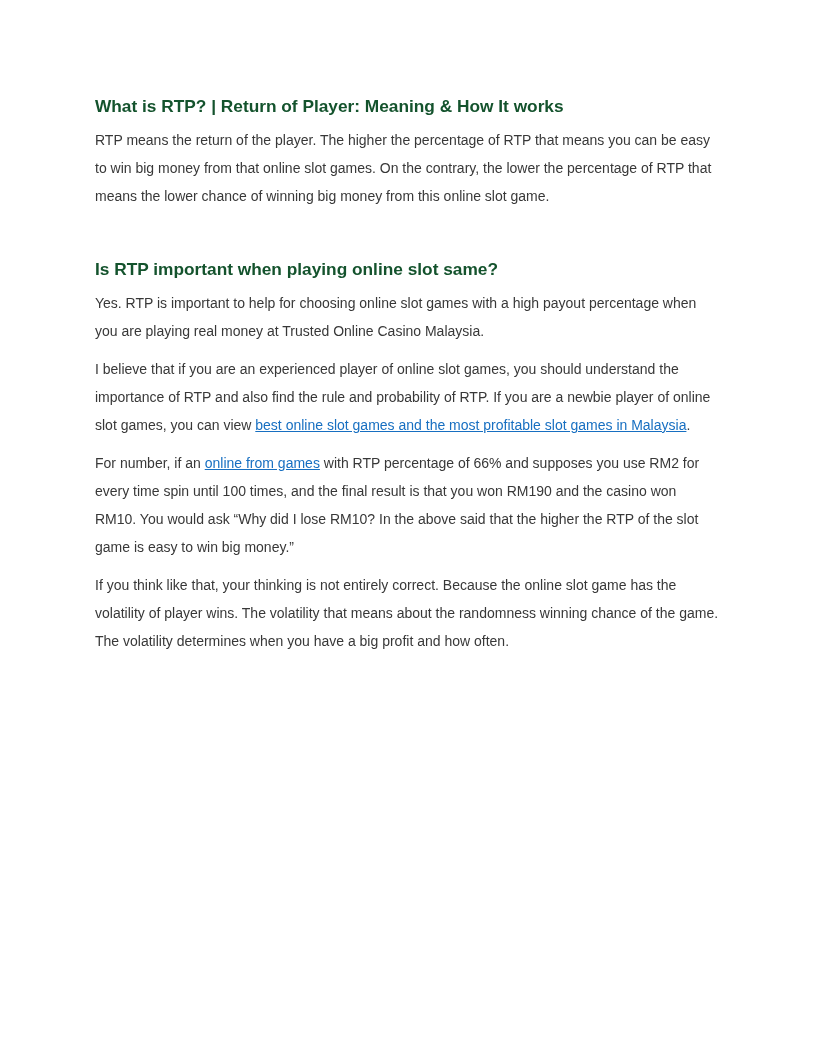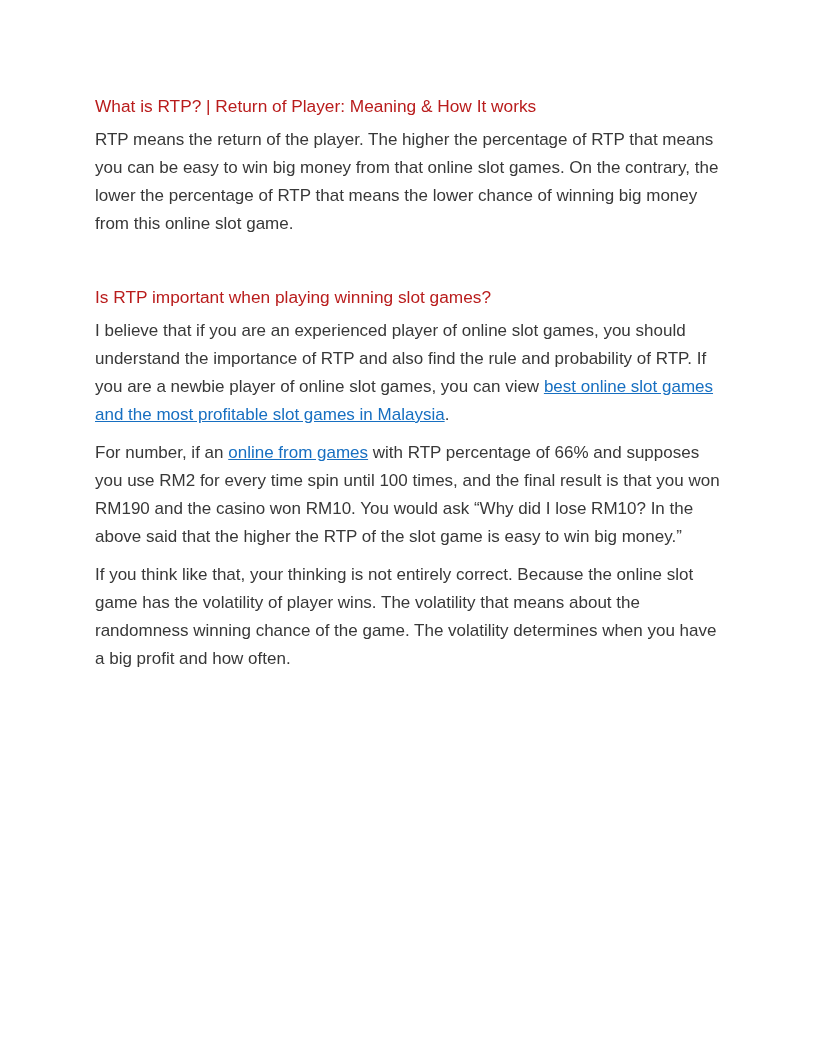--- a/index.html
+++ b/index.html
@@ -15,48 +15,49 @@
     background: #ffffff;
     padding: 94px 96px 0 95px;
     font-family: "Liberation Sans", sans-serif;
     overflow: hidden;
   }
   .section { display: block; }
   .section h2 {
     margin: 47px 0 8px 0;
     font-size: 17.3px;
     line-height: 24px;
-    font-weight: 400;
-    color: #b91c1c;
+    font-weight: 700;
+    color: #14532d;
   }
   .section:first-child h2 { margin-top: 0; }
   .section p {
     margin: 0 0 10px 0;
-    font-size: 17px;
+    font-size: 14px;
     line-height: 28px;
     color: #383838;
   }
   .section a {
     color: #176fc1;
     text-decoration: underline;
     cursor: pointer;
   }
 </style>
 </head>
 <body>
 
 <main class="page">
 
   <div class="section">
     <h2>What is RTP? | Return of Player: Meaning &amp; How It works</h2>
     <p><span>RTP means the return of the player. The higher the percentage of RTP that means you can be easy to win big money from that online slot games. On the contrary, the lower the percentage of RTP that means the lower chance of winning big money from this online slot game.</span></p>
   </div>
 
   <div class="section">
-    <h2>Is RTP important when playing winning slot games?</h2>
+    <h2>Is RTP important when playing online slot same?</h2>
+    <p><span>Yes. RTP is important to help for choosing online slot games with a high payout percentage when you are playing real money at Trusted Online Casino Malaysia.</span></p>
     <p><span>I believe that if you are an experienced player of online slot games, you should understand the importance of RTP and also find the rule and probability of RTP. If you are a newbie player of online slot games, you can view </span><a href="#">best online slot games and the most profitable slot games in Malaysia</a><span>.</span></p>
   </div>
 
   <div class="section">
     <p><span>For number, if an </span><a href="#">online from games</a><span> with RTP percentage of 66% and supposes you use RM2 for every time spin until 100 times, and the final result is that you won RM190 and the casino won RM10. You would ask “Why did I lose RM10? In the above said that the higher the RTP of the slot game is easy to win big money.”</span></p>
     <p><span>If you think like that, your thinking is not entirely correct. Because the online slot game has the volatility of player wins. The volatility that means about the randomness winning chance of the game. The volatility determines when you have a big profit and how often.</span></p>
   </div>
 
 </main>
 

